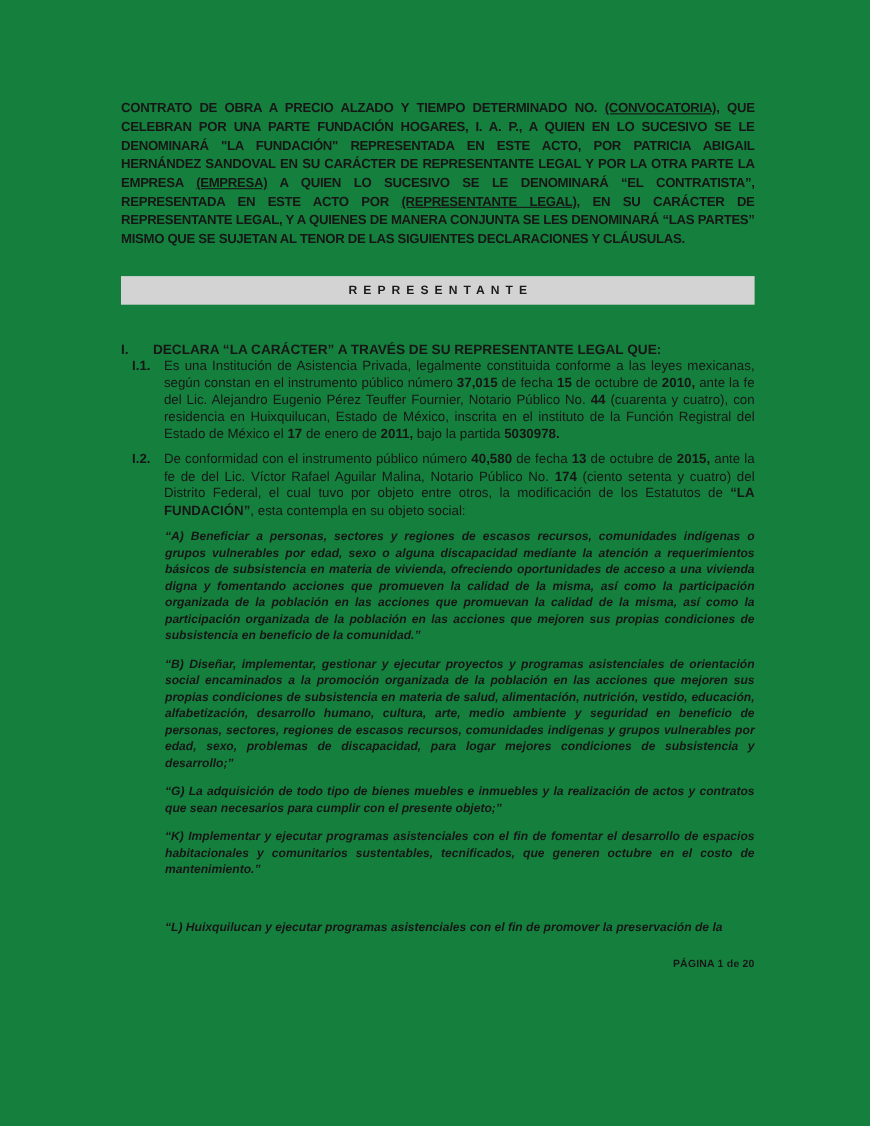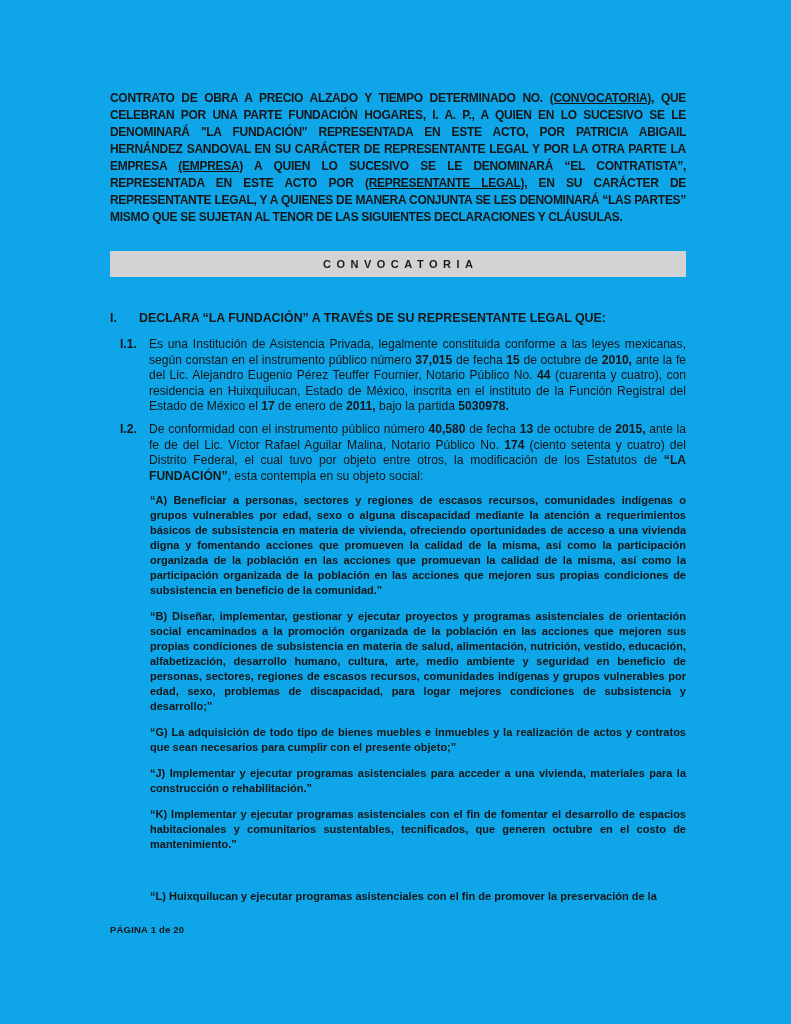--- a/index.html
+++ b/index.html
@@ -1,20 +1,20 @@
 <!DOCTYPE html>
 <html><head>
 <meta charset="utf-8">
 <style>
   html,body { margin:0; padding:0; background:#ffffff; }
   .page {
     position:relative;
     width:791px; height:1024px;
     box-sizing:border-box;
-    background:#0ea5e9;
+    background:#15803d;
     padding:90px 105px 0 110px;
     font-family:"Liberation Sans", sans-serif;
     color:#161616;
     overflow:hidden;
   }
   .title {
     margin:0;
     font-size:12px;
     font-weight:700;
     line-height:17px;
@@ -39,73 +39,73 @@
     margin-top:34px;
     display:flex;
     font-size:12.4px;
     font-weight:700;
     line-height:14px;
   }
   .hnum { flex:none; width:29px; }
   .htext { flex:1; }
   .item {
     display:flex;
-    margin-top:12px;
+    margin-top:0;
     font-size:12.1px;
     line-height:15.6px;
   }
   .item.second { margin-top:7px; }
   .inum { flex:none; width:29px; margin-left:10px; font-weight:700; }
   .ibody { flex:1; margin:0; text-align:justify; }
   .b { font-weight:700; }
   .quote {
     margin:11px 0 0 40px;
+    font-style:italic;
     font-weight:700;
     font-size:11px;
     line-height:15px;
     text-align:justify;
   }
   .quote.first { margin-top:9px; }
   .quote.last { margin-top:37px; }
   .footer {
     margin:20px 0 0 0;
-    text-align:left;
+    text-align:right;
     font-size:9.5px;
     font-weight:700;
     letter-spacing:0.2px;
   }
 </style>
 </head>
 <body>
 
 <div class="page">
 
   <p class="title"><span>CONTRATO DE OBRA A PRECIO ALZADO Y TIEMPO DETERMINADO NO. </span><span class="u">(CONVOCATORIA),</span><span> QUE CELEBRAN POR UNA PARTE FUNDACIÓN HOGARES, I. A. P., A QUIEN EN LO SUCESIVO SE LE DENOMINARÁ "LA FUNDACIÓN" REPRESENTADA EN ESTE ACTO, POR PATRICIA ABIGAIL HERNÁNDEZ SANDOVAL EN SU CARÁCTER DE REPRESENTANTE LEGAL Y POR LA OTRA PARTE LA EMPRESA </span><span class="u">(EMPRESA)</span><span> A QUIEN LO SUCESIVO SE LE DENOMINARÁ “EL CONTRATISTA”, REPRESENTADA EN ESTE ACTO POR </span><span class="u">(REPRESENTANTE LEGAL),</span><span> EN SU CARÁCTER DE REPRESENTANTE LEGAL, Y A QUIENES DE MANERA CONJUNTA SE LES DENOMINARÁ “LAS PARTES” MISMO QUE SE SUJETAN AL TENOR DE LAS SIGUIENTES DECLARACIONES Y CLÁUSULAS.</span></p>
 
   <div class="bar">
-    <span class="bar-label">CONVOCATORIA</span>
+    <span class="bar-label">REPRESENTANTE</span>
   </div>
 
   <div class="heading">
     <span class="hnum">I.</span>
-    <span class="htext">DECLARA “LA FUNDACIÓN” A TRAVÉS DE SU REPRESENTANTE LEGAL QUE:</span>
+    <span class="htext">DECLARA “LA CARÁCTER” A TRAVÉS DE SU REPRESENTANTE LEGAL QUE:</span>
   </div>
 
   <div class="item">
     <span class="inum">I.1.</span>
     <p class="ibody"><span>Es una Institución de Asistencia Privada, legalmente constituida conforme a las leyes mexicanas, según constan en el instrumento público número </span><span class="b">37,015</span><span> de fecha </span><span class="b">15</span><span> de octubre de </span><span class="b">2010,</span><span> ante la fe del Lic. Alejandro Eugenio Pérez Teuffer Fournier, Notario Público No. </span><span class="b">44</span><span> (cuarenta y cuatro), con residencia en Huixquilucan, Estado de México, inscrita en el instituto de la Función Registral del Estado de México el </span><span class="b">17</span><span> de enero de </span><span class="b">2011,</span><span> bajo la partida </span><span class="b">5030978.</span></p>
   </div>
 
   <div class="item second">
     <span class="inum">I.2.</span>
     <p class="ibody"><span>De conformidad con el instrumento público número </span><span class="b">40,580</span><span> de fecha </span><span class="b">13</span><span> de octubre de </span><span class="b">2015,</span><span> ante la fe de del Lic. Víctor Rafael Aguilar Malina, Notario Público No. </span><span class="b">174</span><span> (ciento setenta y cuatro) del Distrito Federal, el cual tuvo por objeto entre otros, la modificación de los Estatutos de </span><span class="b">“LA FUNDACIÓN”</span><span>, esta contempla en su objeto social:</span></p>
   </div>
 
   <p class="quote first">“A) Beneficiar a personas, sectores y regiones de escasos recursos, comunidades indígenas o grupos vulnerables por edad, sexo o alguna discapacidad mediante la atención a requerimientos básicos de subsistencia en materia de vivienda, ofreciendo oportunidades de acceso a una vivienda digna y fomentando acciones que promueven la calidad de la misma, así como la participación organizada de la población en las acciones que promuevan la calidad de la misma, así como la participación organizada de la población en las acciones que mejoren sus propias condiciones de subsistencia en beneficio de la comunidad.”</p>
   <p class="quote">“B) Diseñar, implementar, gestionar y ejecutar proyectos y programas asistenciales de orientación social encaminados a la promoción organizada de la población en las acciones que mejoren sus propias condiciones de subsistencia en materia de salud, alimentación, nutrición, vestido, educación, alfabetización, desarrollo humano, cultura, arte, medio ambiente y seguridad en beneficio de personas, sectores, regiones de escasos recursos, comunidades indígenas y grupos vulnerables por edad, sexo, problemas de discapacidad, para logar mejores condiciones de subsistencia y desarrollo;”</p>
   <p class="quote">“G) La adquisición de todo tipo de bienes muebles e inmuebles y la realización de actos y contratos que sean necesarios para cumplir con el presente objeto;”</p>
-  <p class="quote">“J) Implementar y ejecutar programas asistenciales para acceder a una vivienda, materiales para la construcción o rehabilitación.”</p>
   <p class="quote">“K) Implementar y ejecutar programas asistenciales con el fin de fomentar el desarrollo de espacios habitacionales y comunitarios sustentables, tecnificados, que generen octubre en el costo de mantenimiento.”</p>
   <p class="quote last">“L) Huixquilucan y ejecutar programas asistenciales con el fin de promover la preservación de la</p>
 
   <p class="footer">PÁGINA 1 de 20</p>
 
 </div>
 
 </body></html>

